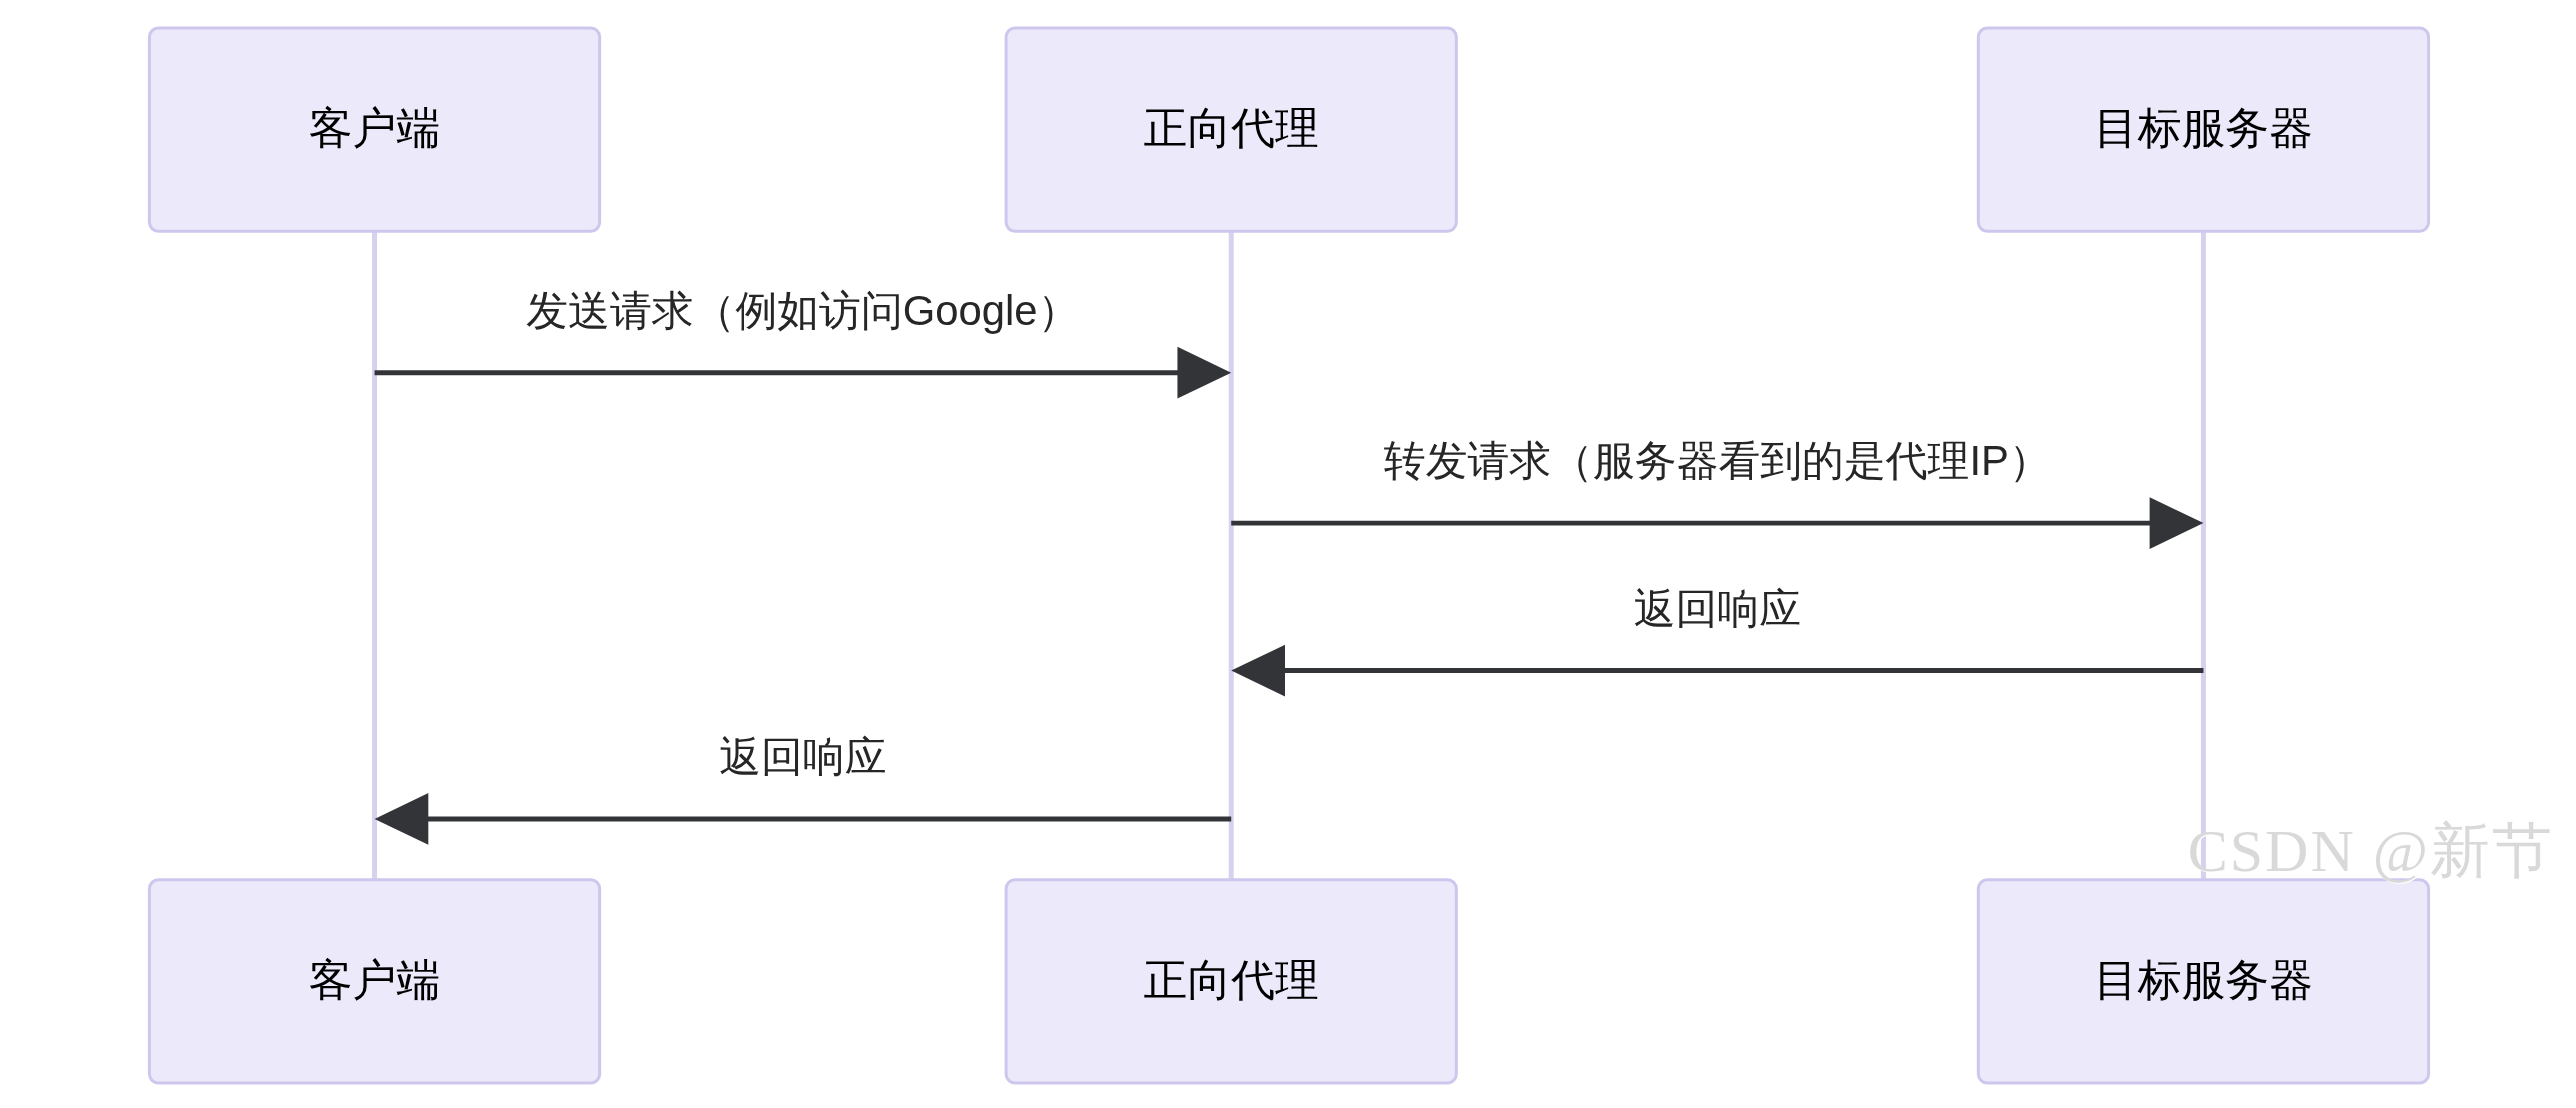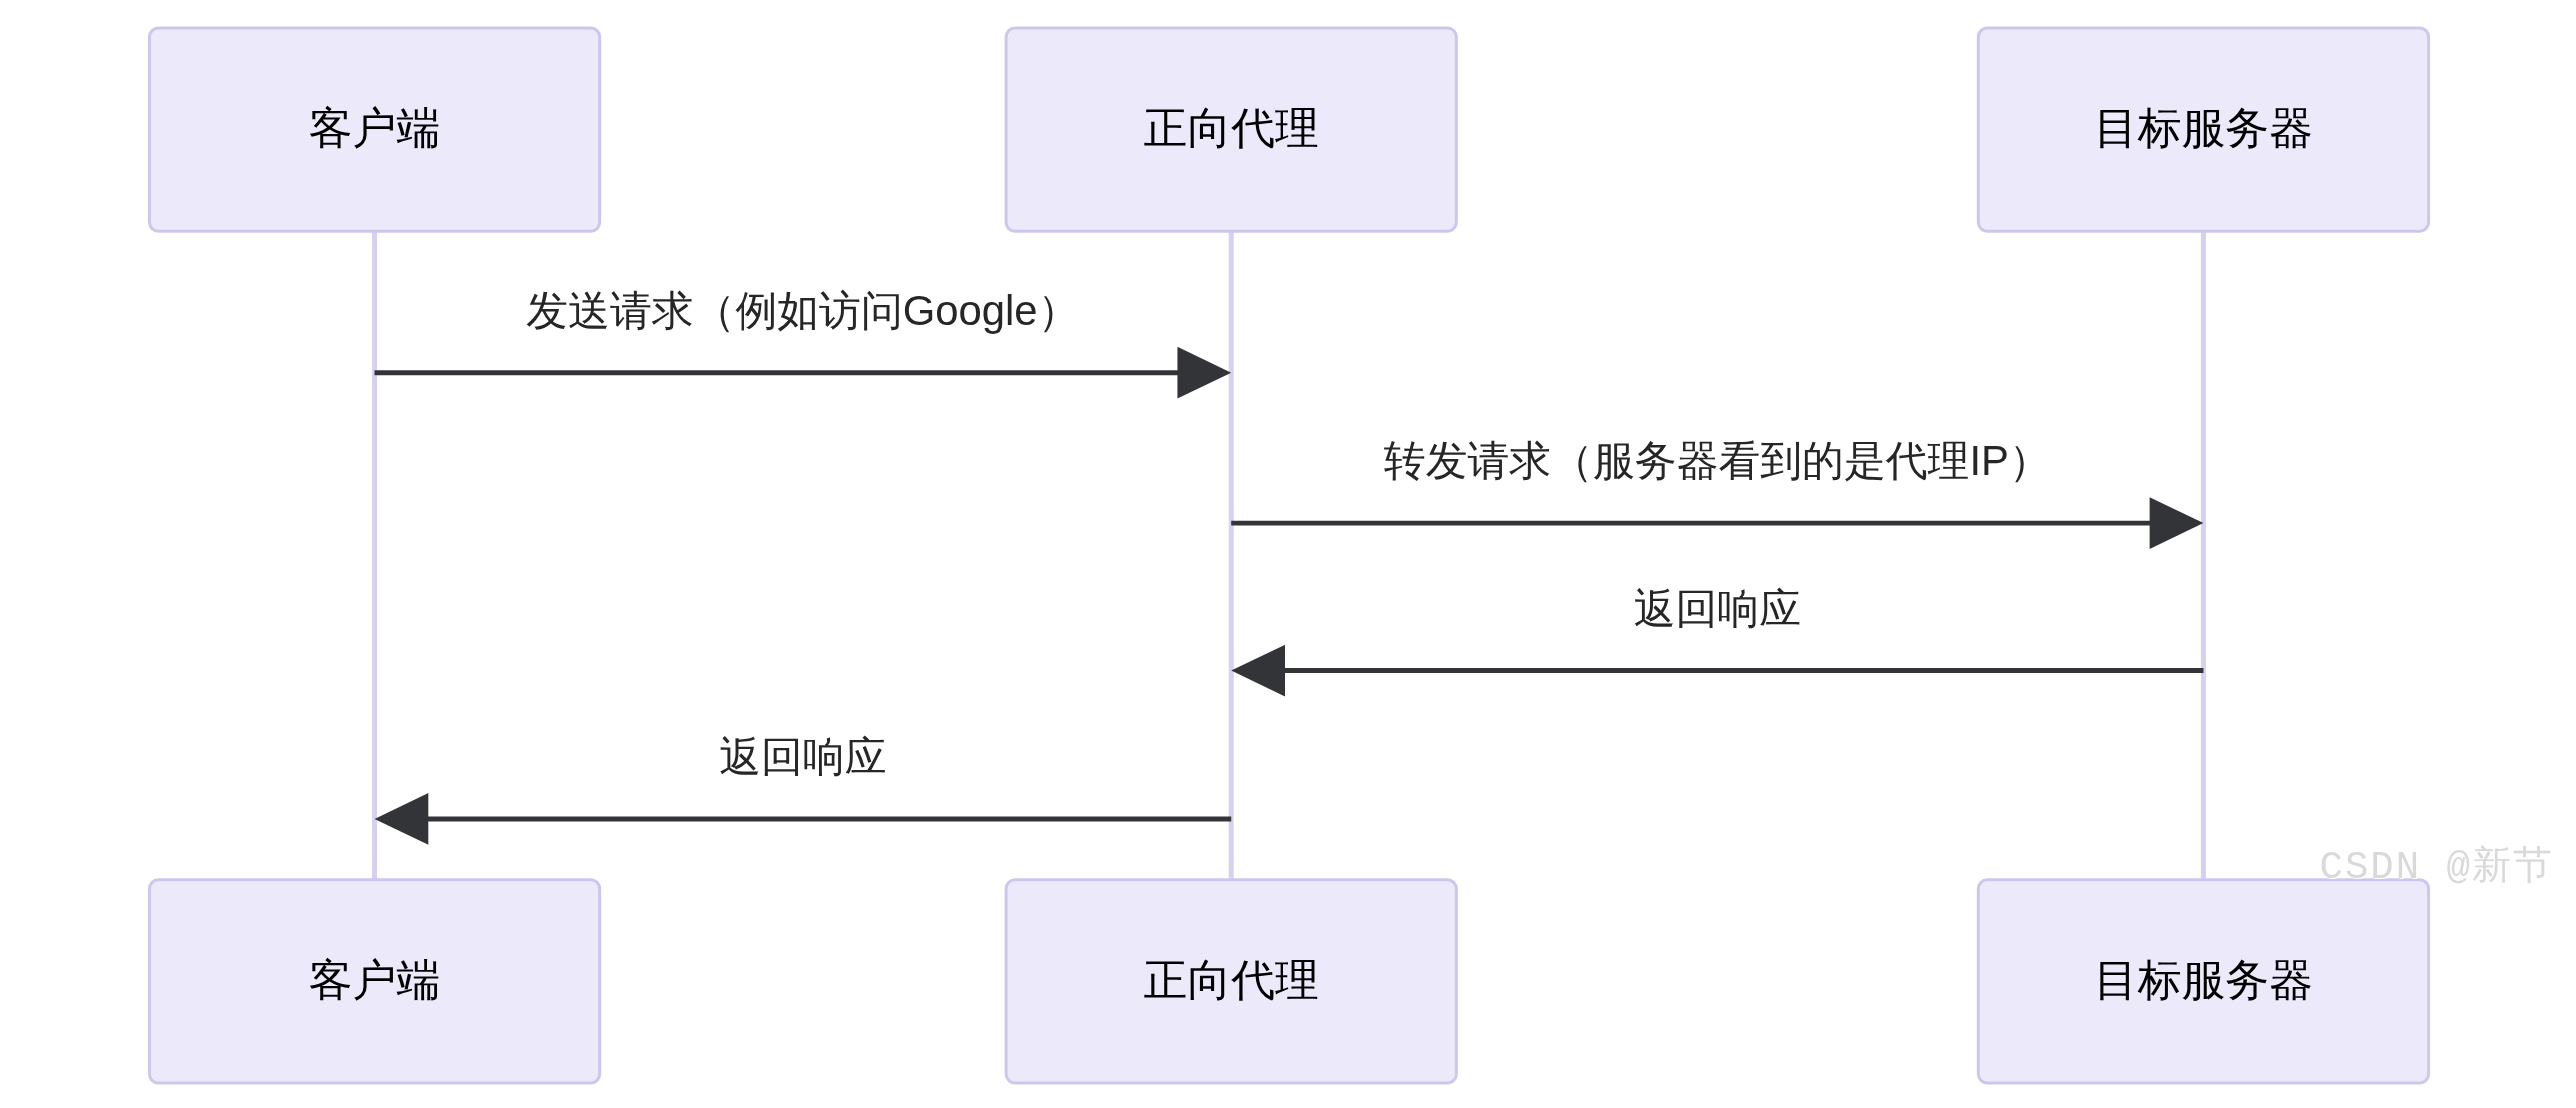--- a/index.html
+++ b/index.html
@@ -54,22 +54,22 @@
   .msg-label-text {
     fill: #262626;
     font-family: "Liberation Sans", "DejaVu Sans", sans-serif;
     font-size: 42px;
     text-anchor: middle;
   }
   .watermark-text {
     position: absolute;
     right: 22px;
     bottom: 20px;
-    font-family: Liberation Mono, monospace;
-    font-size: 39px;
+    font-family: Liberation Serif, serif;
+    font-size: 60px;
     color: #d9d9d9;
     letter-spacing: 2px;
     white-space: nowrap;
     text-shadow: 1px 1px 0 #ffffff;
     pointer-events: none;
     user-select: none;
   }
 </style>
 </head>
 <body>

